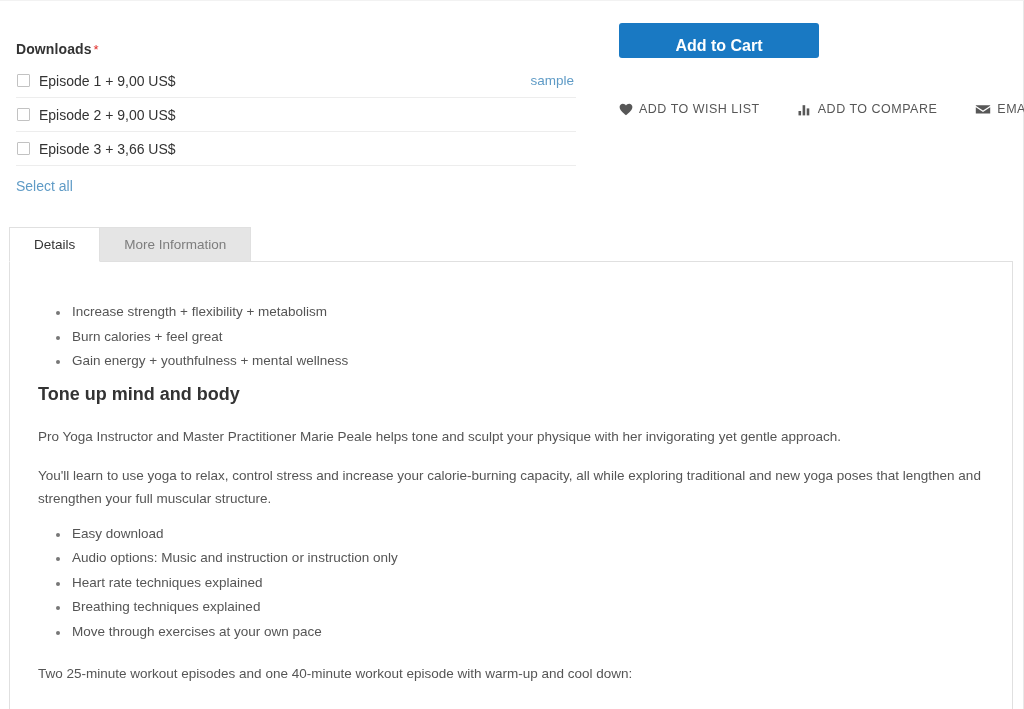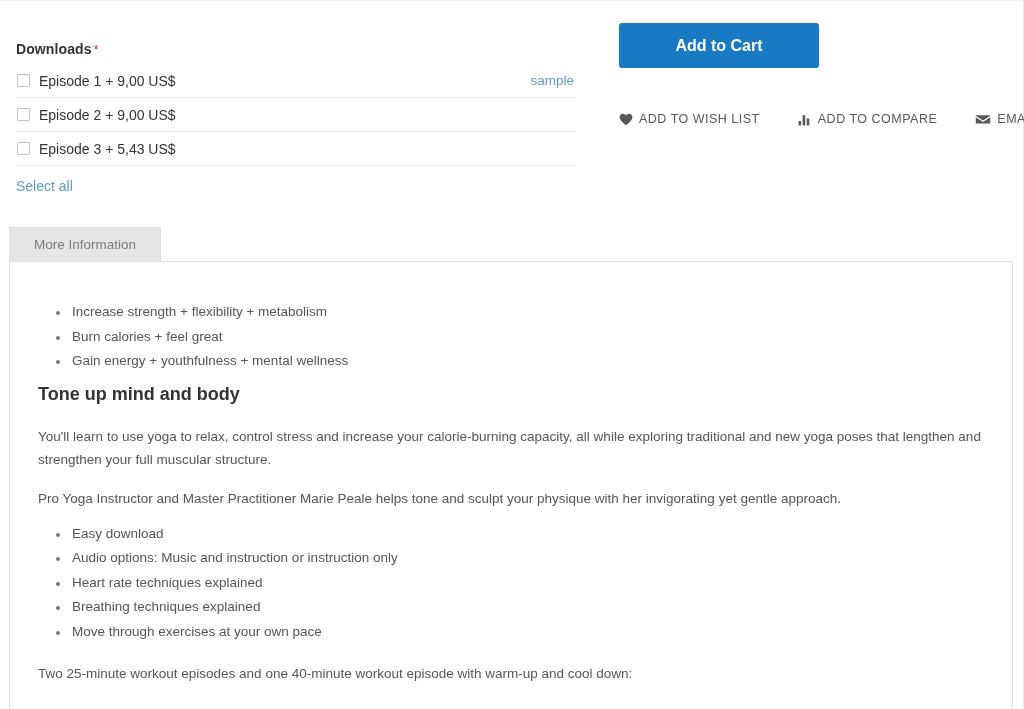--- a/index.html
+++ b/index.html
@@ -114,21 +114,21 @@
   .actions-col {
     position: absolute;
     left: 619px;
     top: 22px;
     width: 400px;
   }
 
   .add-to-cart {
     display: block;
     width: 200px;
-    height: 45px;
+    height: 35px;
     background: #1979c3;
     border: none;
     border-radius: 3px;
     color: #ffffff;
     font-family: "Liberation Sans", sans-serif;
     font-size: 16px;
     font-weight: bold;
     cursor: pointer;
     line-height: 45px;
     text-align: center;
@@ -259,21 +259,21 @@
           <input type="checkbox" class="dl-checkbox" style="">
           <span class="dl-label">Episode 1 + 9,00 US$</span>
           <a class="dl-sample" href="#">sample</a>
         </li>
         <li class="download-row">
           <input type="checkbox" class="dl-checkbox" style="">
           <span class="dl-label">Episode 2 + 9,00 US$</span>
         </li>
         <li class="download-row">
           <input type="checkbox" class="dl-checkbox" style="">
-          <span class="dl-label">Episode 3 + 5,43 US$</span>
+          <span class="dl-label">Episode 3 + 3,66 US$</span>
         </li>
       </ul>
 
       <a class="select-all" href="#">Select all</a>
     </div>
 
     <div class="actions-col">
       <button class="add-to-cart">Add to Cart</button>
 
       <div class="secondary-actions">
@@ -308,36 +308,37 @@
           <span>EMAIL</span>
         </a>
 
       </div>
     </div>
   </div>
 
   <div class="tabs-wrap">
 
     <div class="tab-strip">
+      <div class="tab active">Details</div>
       <div class="tab">More Information</div>
     </div>
 
     <div class="tab-panel">
 
       <ul class="feature-list">
         <li>Increase strength + flexibility + metabolism</li>
         <li>Burn calories + feel great</li>
         <li>Gain energy + youthfulness + mental wellness</li>
       </ul>
 
 
       <div class="panel-h3">Tone up mind and body</div>
 
+      <p class="panel-p">Pro Yoga Instructor and Master Practitioner Marie Peale helps tone and sculpt your physique with her invigorating yet gentle approach.</p>
       <p class="panel-p">You'll learn to use yoga to relax, control stress and increase your calorie-burning capacity, all while exploring traditional and new yoga poses that lengthen and strengthen your full muscular structure.</p>
-      <p class="panel-p">Pro Yoga Instructor and Master Practitioner Marie Peale helps tone and sculpt your physique with her invigorating yet gentle approach.</p>
 
       <ul class="feature-list secondary">
         <li>Easy download</li>
         <li>Audio options: Music and instruction or instruction only</li>
         <li>Heart rate techniques explained</li>
         <li>Breathing techniques explained</li>
         <li>Move through exercises at your own pace</li>
       </ul>
 
       <p class="panel-p">Two 25-minute workout episodes and one 40-minute workout episode with warm-up and cool down:</p>

